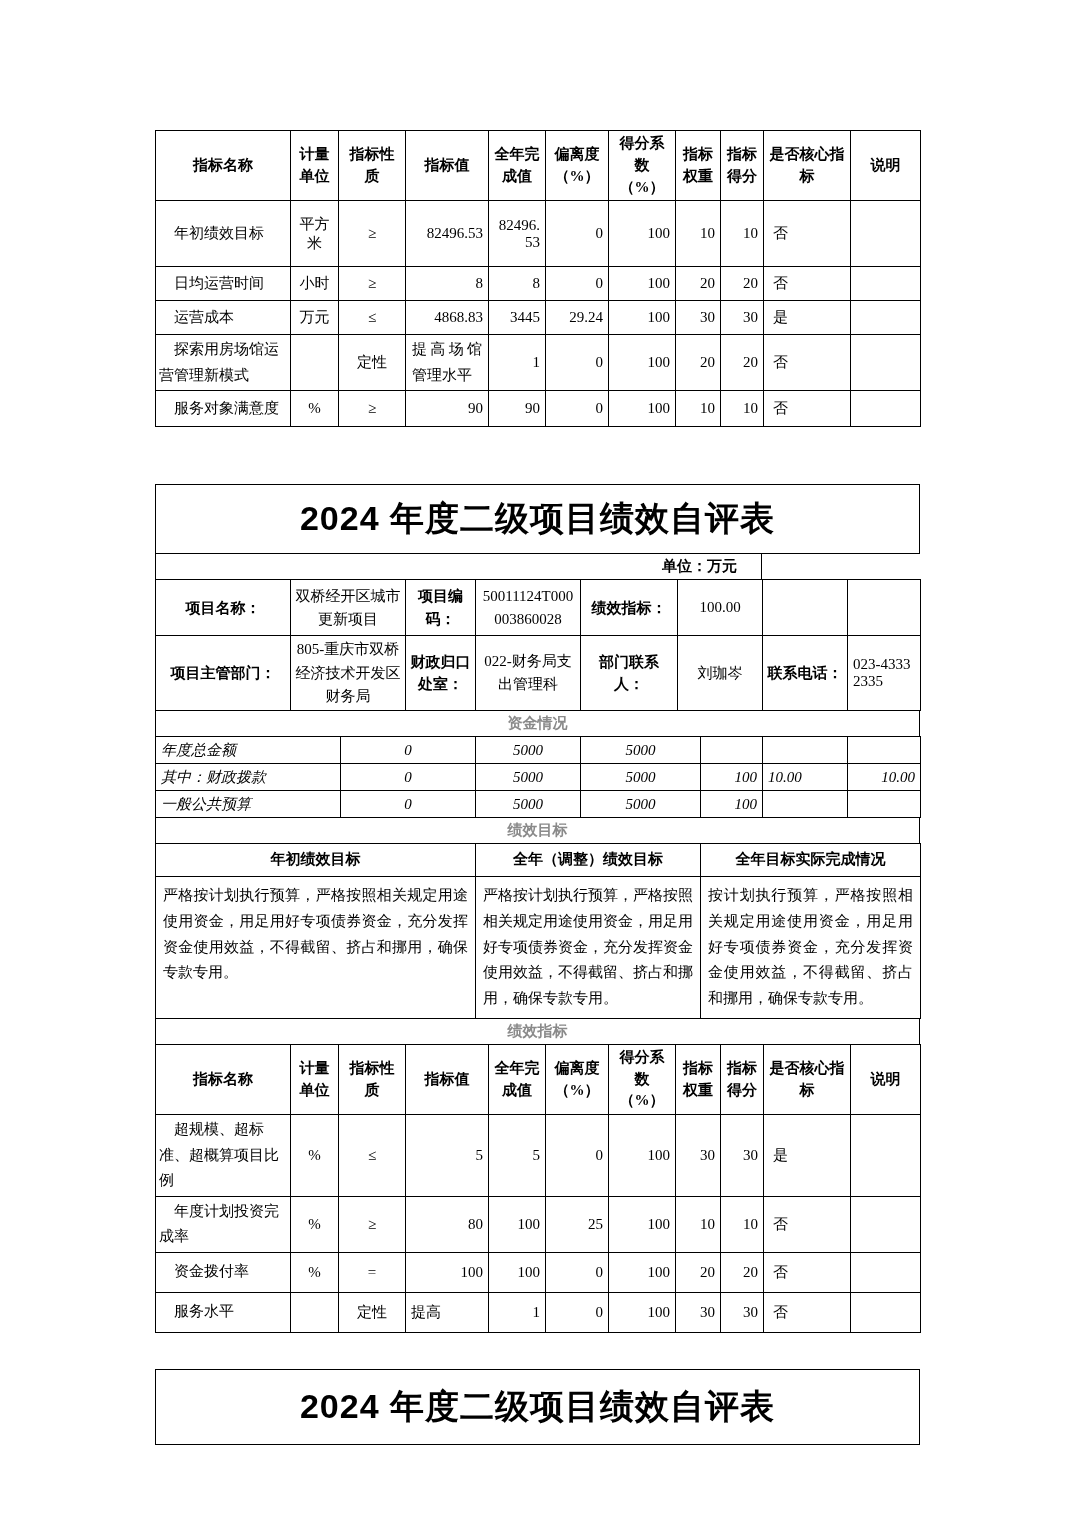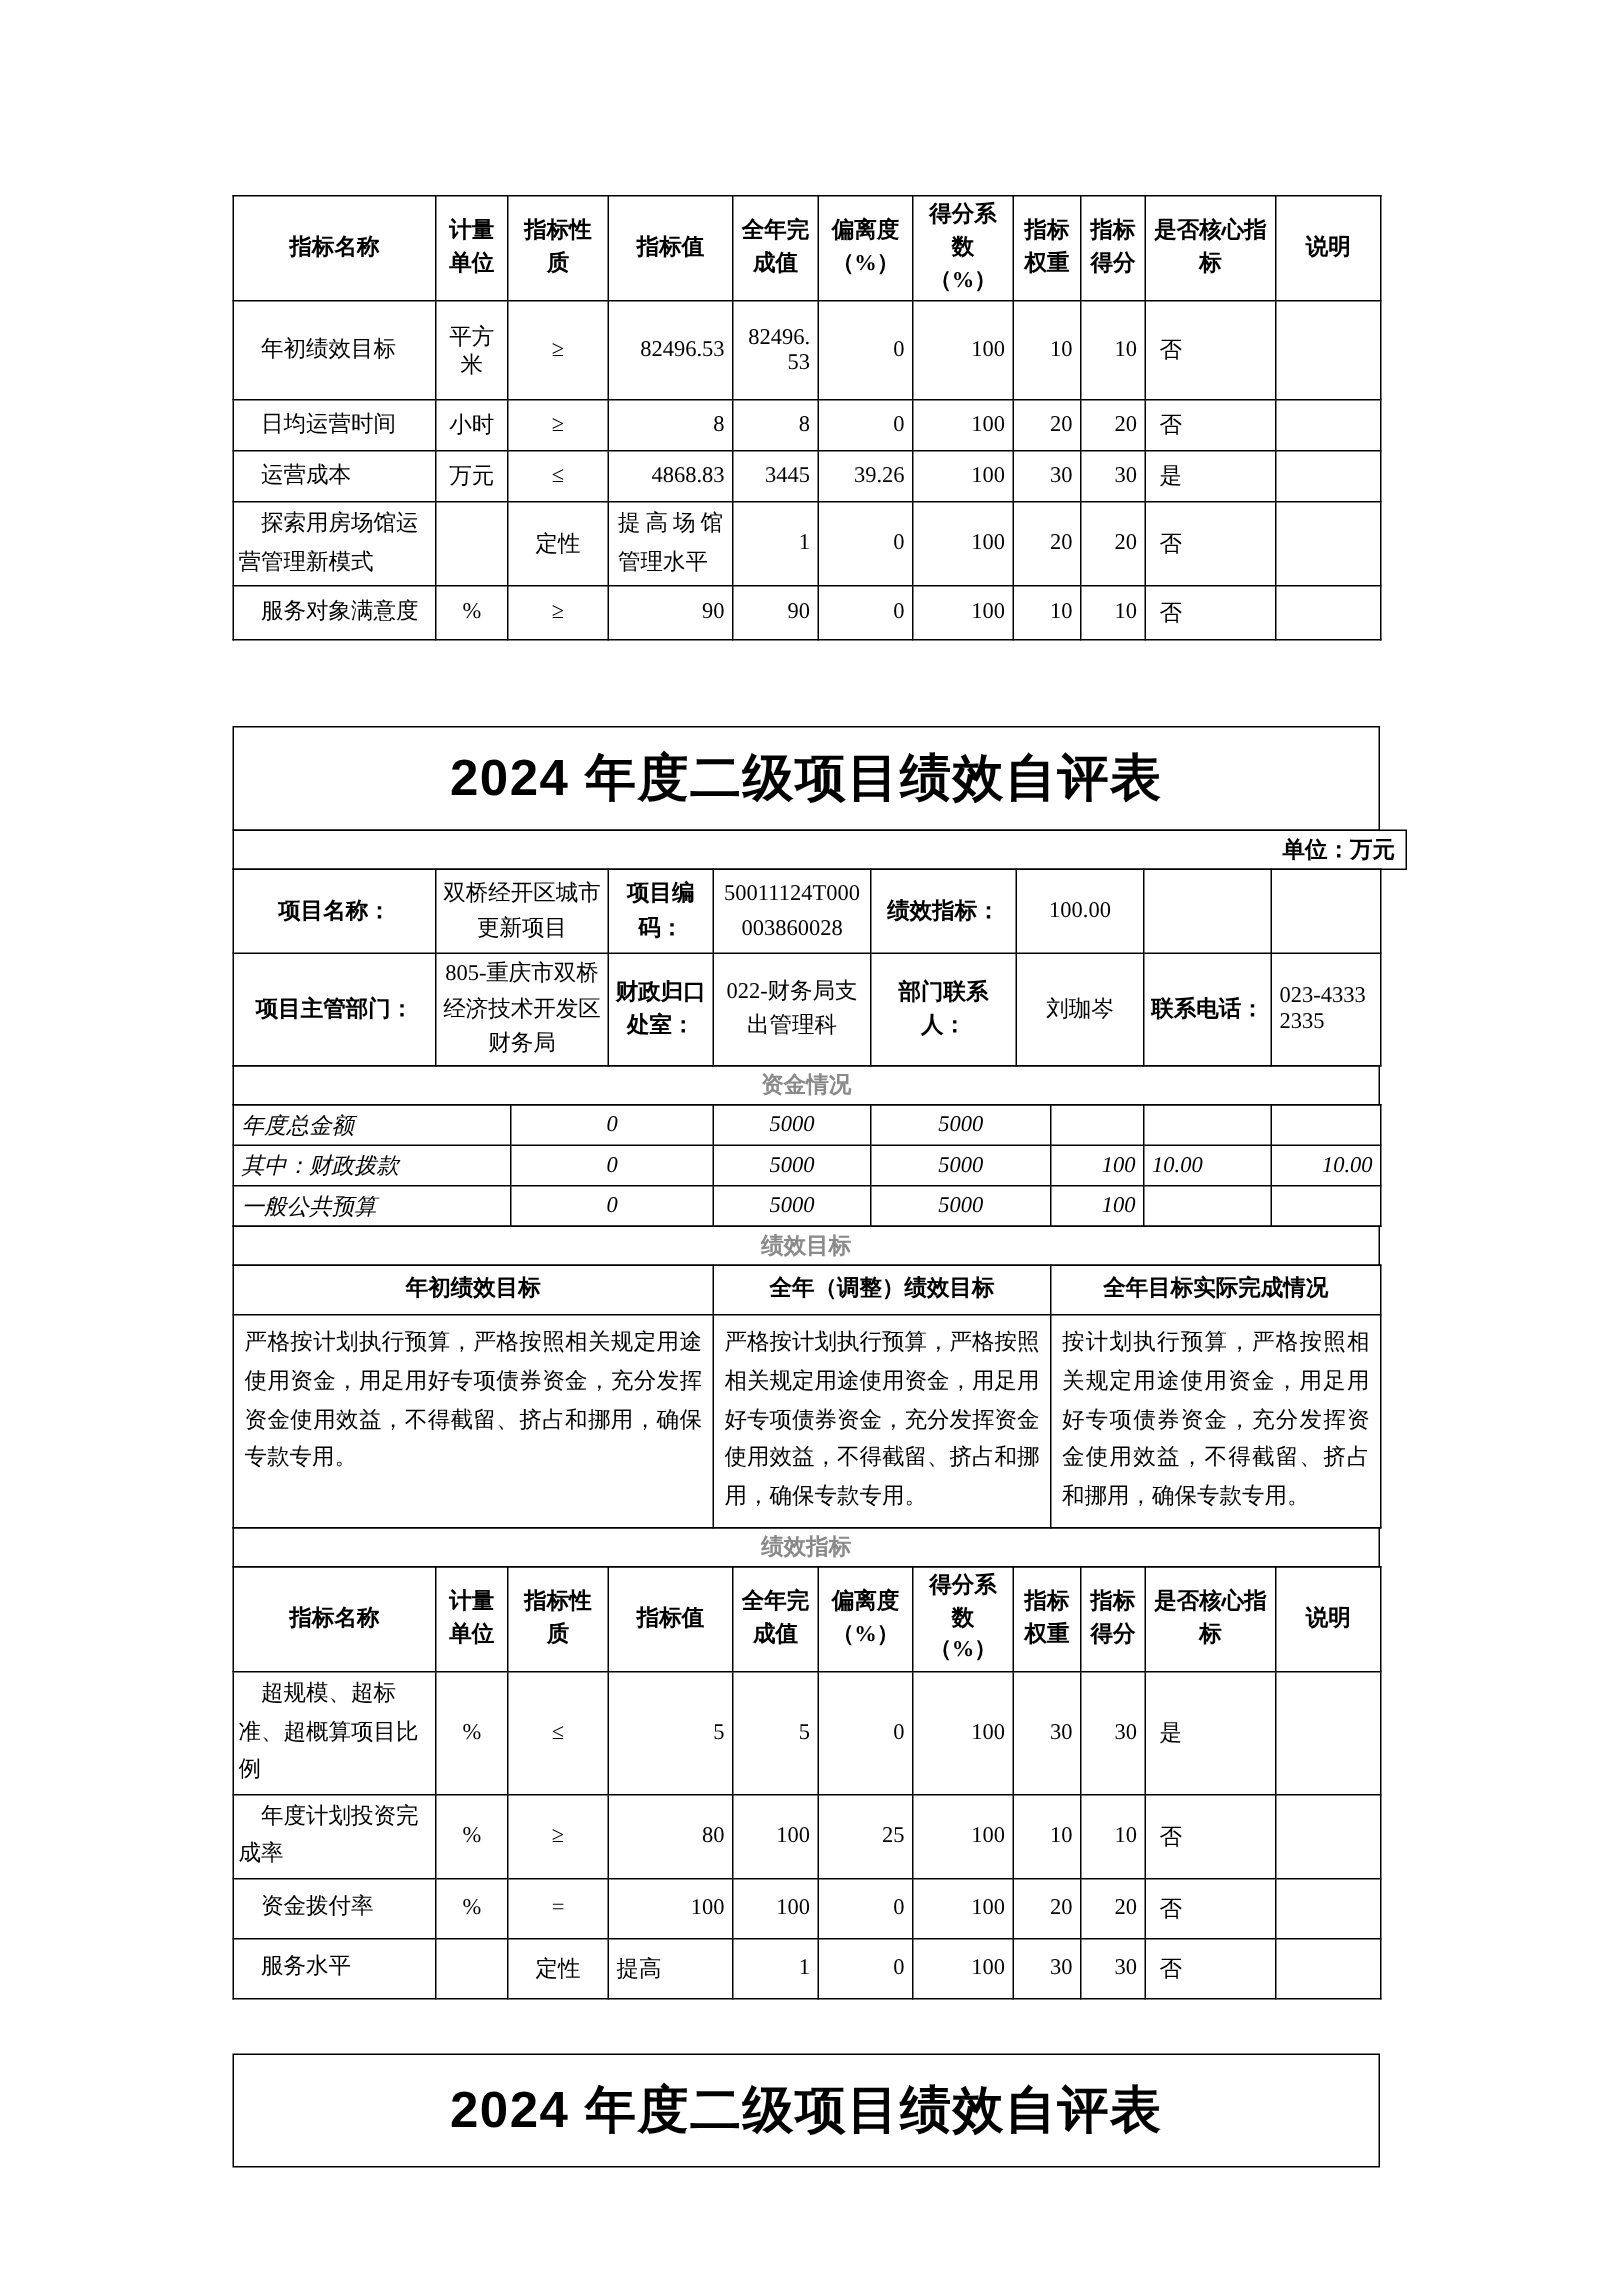--- a/index.html
+++ b/index.html
@@ -35,23 +35,23 @@
   .stack > * { margin-top:-1px; }
   .stack > *:first-child { margin-top:0; }
 
   .title-box {
     border:1px solid #000; width:765px; height:70px;
     display:flex; align-items:center; justify-content:center;
     font-family:"Liberation Sans","DejaVu Sans",sans-serif;
     font-weight:bold; font-size:34px; letter-spacing:1px;
   }
   .unit-row {
-    border:1px solid #000; width:783px; height:27px;
+    border:1px solid #000; width:607px; height:27px;
     display:flex; align-items:center; justify-content:flex-end;
-    font-weight:bold; font-size:15px; padding-right:7px;
+    font-weight:bold; font-size:15px; padding-right:24px;
   }
   .bar {
     border:1px solid #000; width:765px; height:27px;
     display:flex; align-items:center; justify-content:center;
     font-family:"Liberation Sans","DejaVu Sans",sans-serif;
     font-weight:bold; font-size:15px; color:#8a8a8a;
   }
   .label { font-weight:bold; text-align:center; line-height:1.5; }
   .val { text-align:center; line-height:1.55; }
 
@@ -130,21 +130,21 @@
         <td class="num">20</td>
         <td class="core">否</td>
         <td></td>
       </tr>
       <tr class="h34">
         <td class="name">运营成本</td>
         <td class="ctr">万元</td>
         <td class="ctr">≤</td>
         <td class="num">4868.83</td>
         <td class="num">3445</td>
-        <td class="num">39.26</td>
+        <td class="num">29.24</td>
         <td class="num">100</td>
         <td class="num">30</td>
         <td class="num">30</td>
         <td class="core">是</td>
         <td></td>
       </tr>
       <tr class="h52">
         <td class="name">探索用房场馆运营管理新模式</td>
         <td class="ctr"></td>
         <td class="ctr">定性</td>

